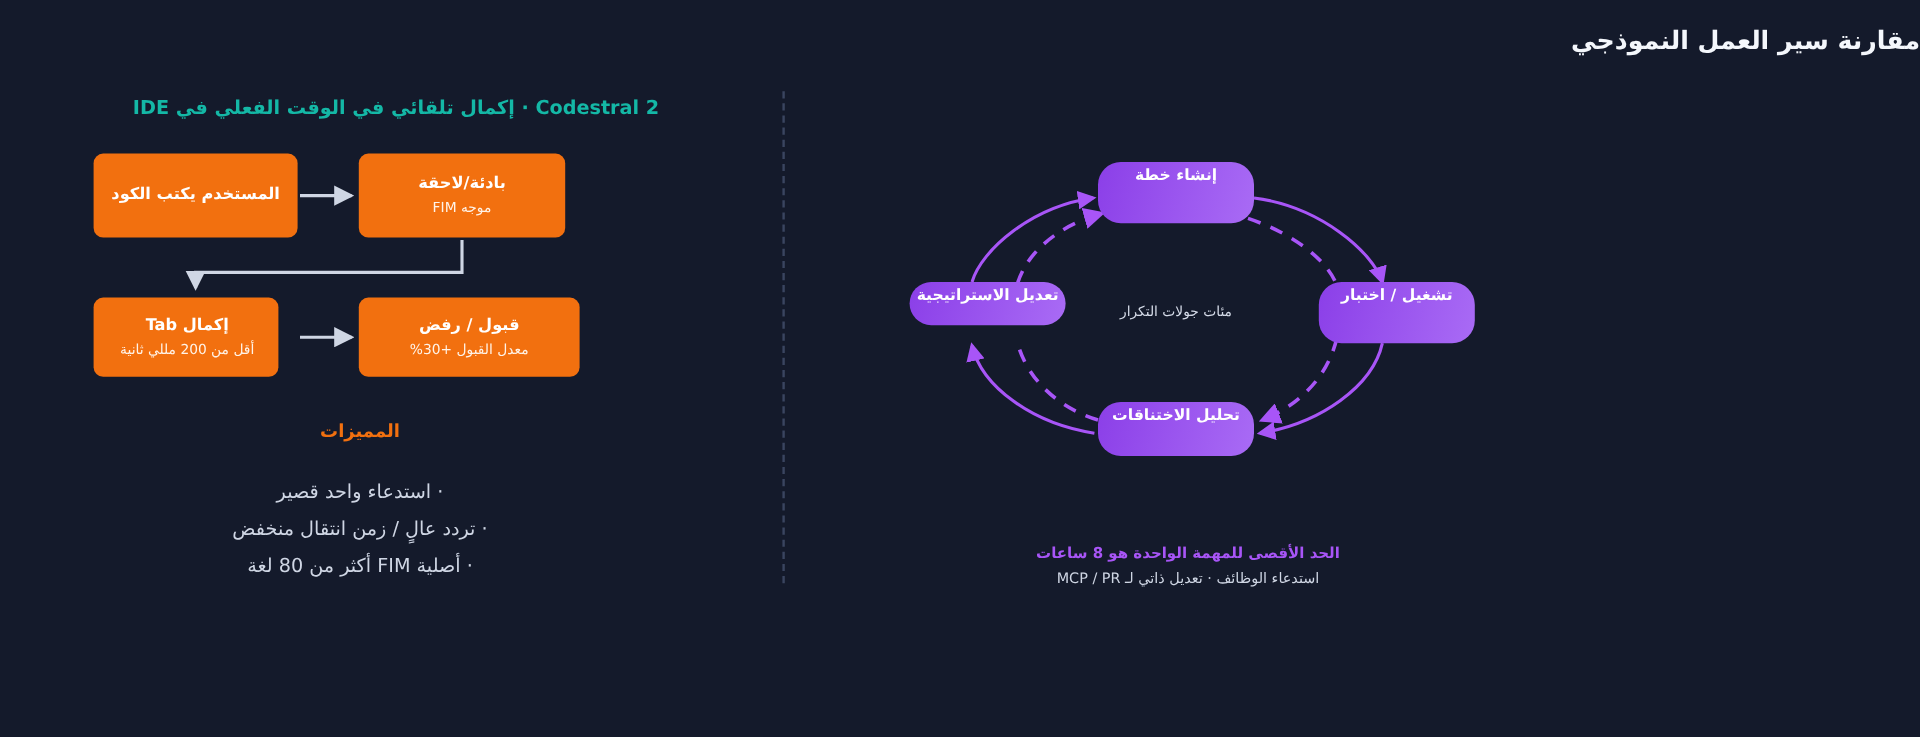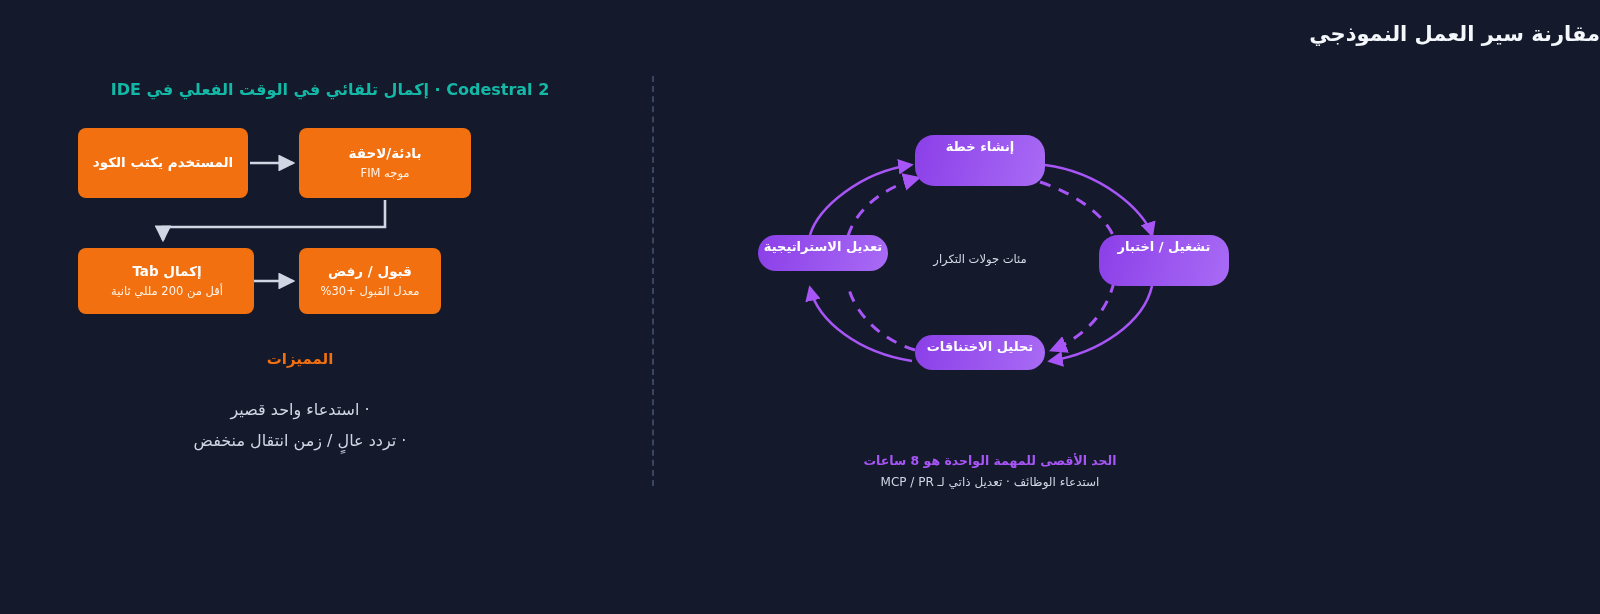--- a/index.html
+++ b/index.html
@@ -78,22 +78,22 @@
   .fbox .t2 {
     font-size: 11.5px;
     font-weight: normal;
     line-height: 1.4;
     margin-top: 3px;
     color: #fff3e8;
   }
 
   #box-user    { left: 78px;  top: 128px; width: 170px; height: 70px; }
   #box-prefix  { left: 299px; top: 128px; width: 172px; height: 70px; }
-  #box-tab     { left: 78px;  top: 248px; width: 176px; height: 66px; padding-left: 12px; }
-  #box-accept  { left: 299px; top: 248px; width: 142px; height: 66px; }
+  #box-tab     { left: 78px;  top: 248px; width: 154px; height: 66px; padding-left: 12px; }
+  #box-accept  { left: 299px; top: 248px; width: 184px; height: 66px; }
 
   
   .features {
     position: absolute;
     left: 140px;
     top: 350px;
     width: 320px;
     text-align: center;
   }
   .features .f-title {
@@ -132,21 +132,21 @@
     display: flex;
     align-items: flex-start;
     justify-content: center;
     text-align: center;
     box-sizing: border-box;
     padding: 4px 20px;
     white-space: nowrap;
   }
   #node-plan    { left: 215px; top: 25px;  width: 130px; height: 51px; }
   #node-run     { left: 375px; top: 125px; width: 130px; height: 51px; margin-left: 24px; }
-  #node-analyze { left: 215px; top: 225px; width: 130px; height: 35px; }
+  #node-analyze { left: 215px; top: 225px; width: 130px; height: 45px; }
   #node-adjust  { left: 58px;  top: 125px; width: 130px; height: 36px; }
 
   .cycle-center {
     position: absolute;
     left: 180px;
     top: 142px;
     width: 200px;
     text-align: center;
     font-size: 11.5px;
     color: #d5dbe8;
@@ -214,20 +214,21 @@
 
   <div class="fbox" id="box-accept">
     <div class="t1">قبول / رفض</div>
     <div class="t2">معدل القبول +30%</div>
   </div>
 
   <div class="features">
     <div class="f-title">المميزات</div>
     <div class="f-item">· استدعاء واحد قصير</div>
     <div class="f-item">· تردد عالٍ / زمن انتقال منخفض</div>
+    <div class="f-item">· أصلية FIM أكثر من 80 لغة</div>
   </div>
 
   <div id="cycle-wrap">
     <svg id="cycle-svg" viewBox="0 0 600 300">
       <defs>
         <marker id="arrow-purple" viewBox="0 0 10 10" refX="8.2" refY="5" markerWidth="6" markerHeight="6" orient="auto-start-reverse">
           <path d="M 0 0 L 10 5 L 0 10 z" fill="#a855f7"></path>
         </marker>
       </defs>
 

